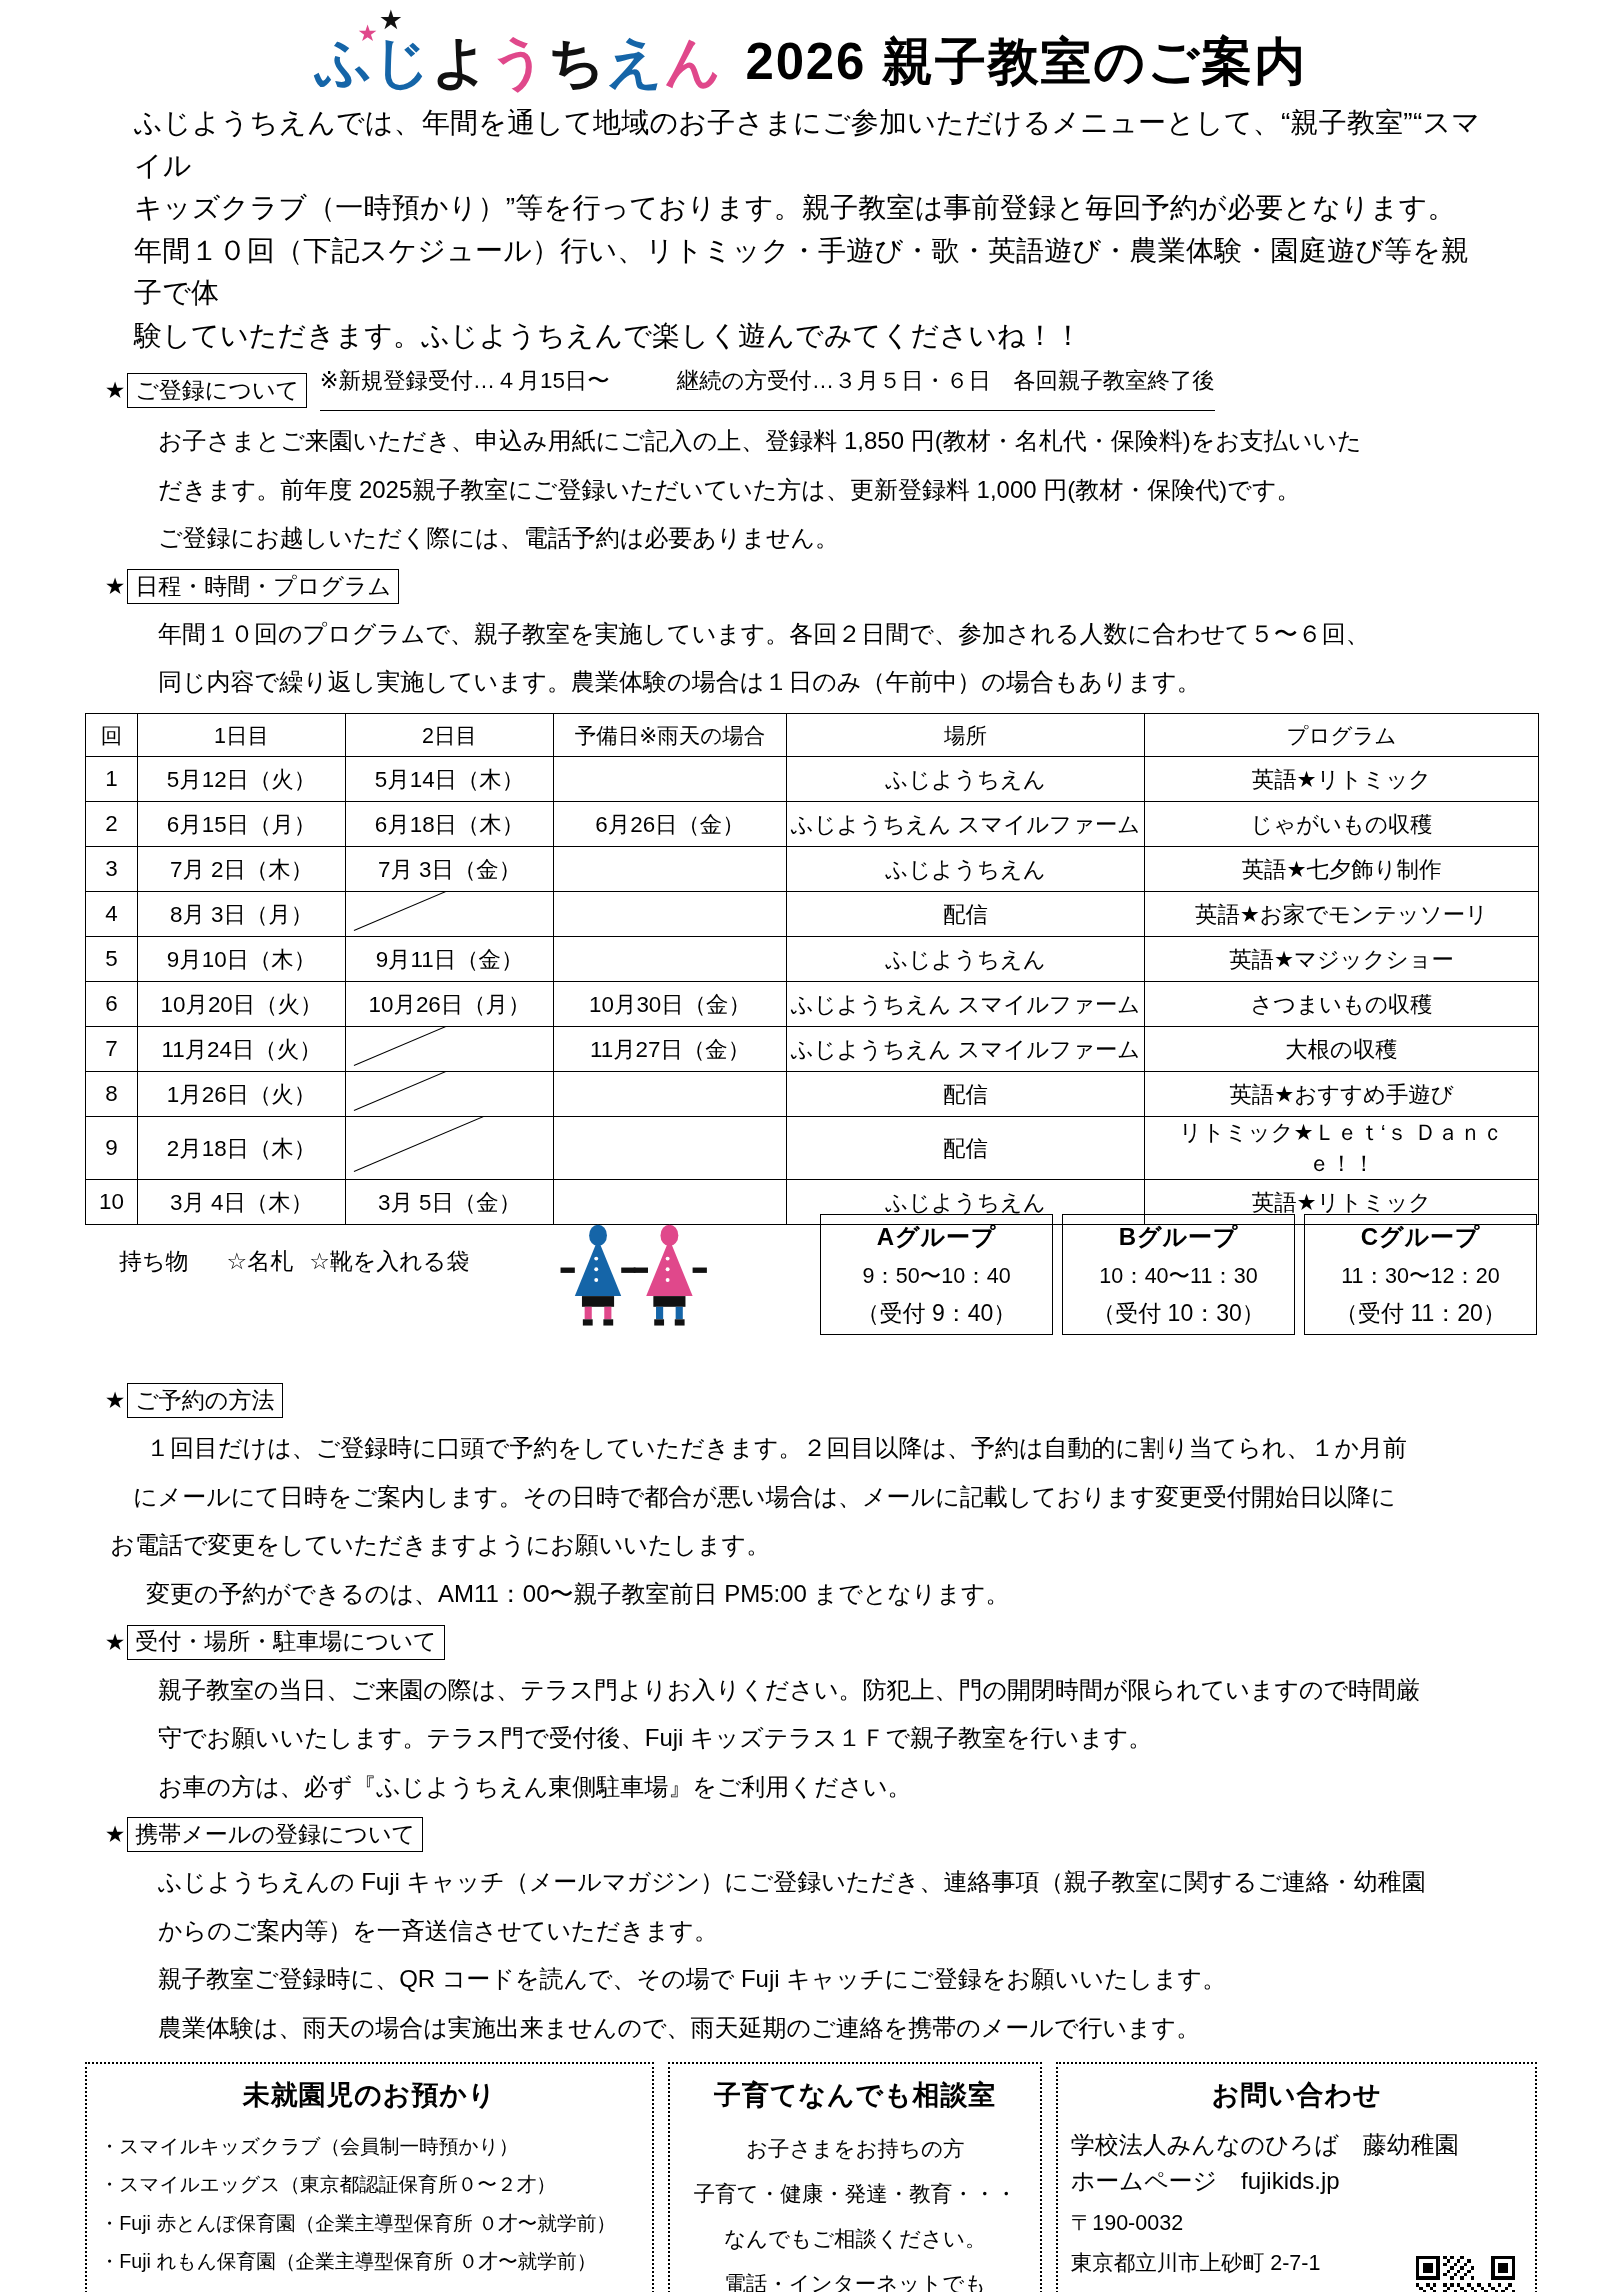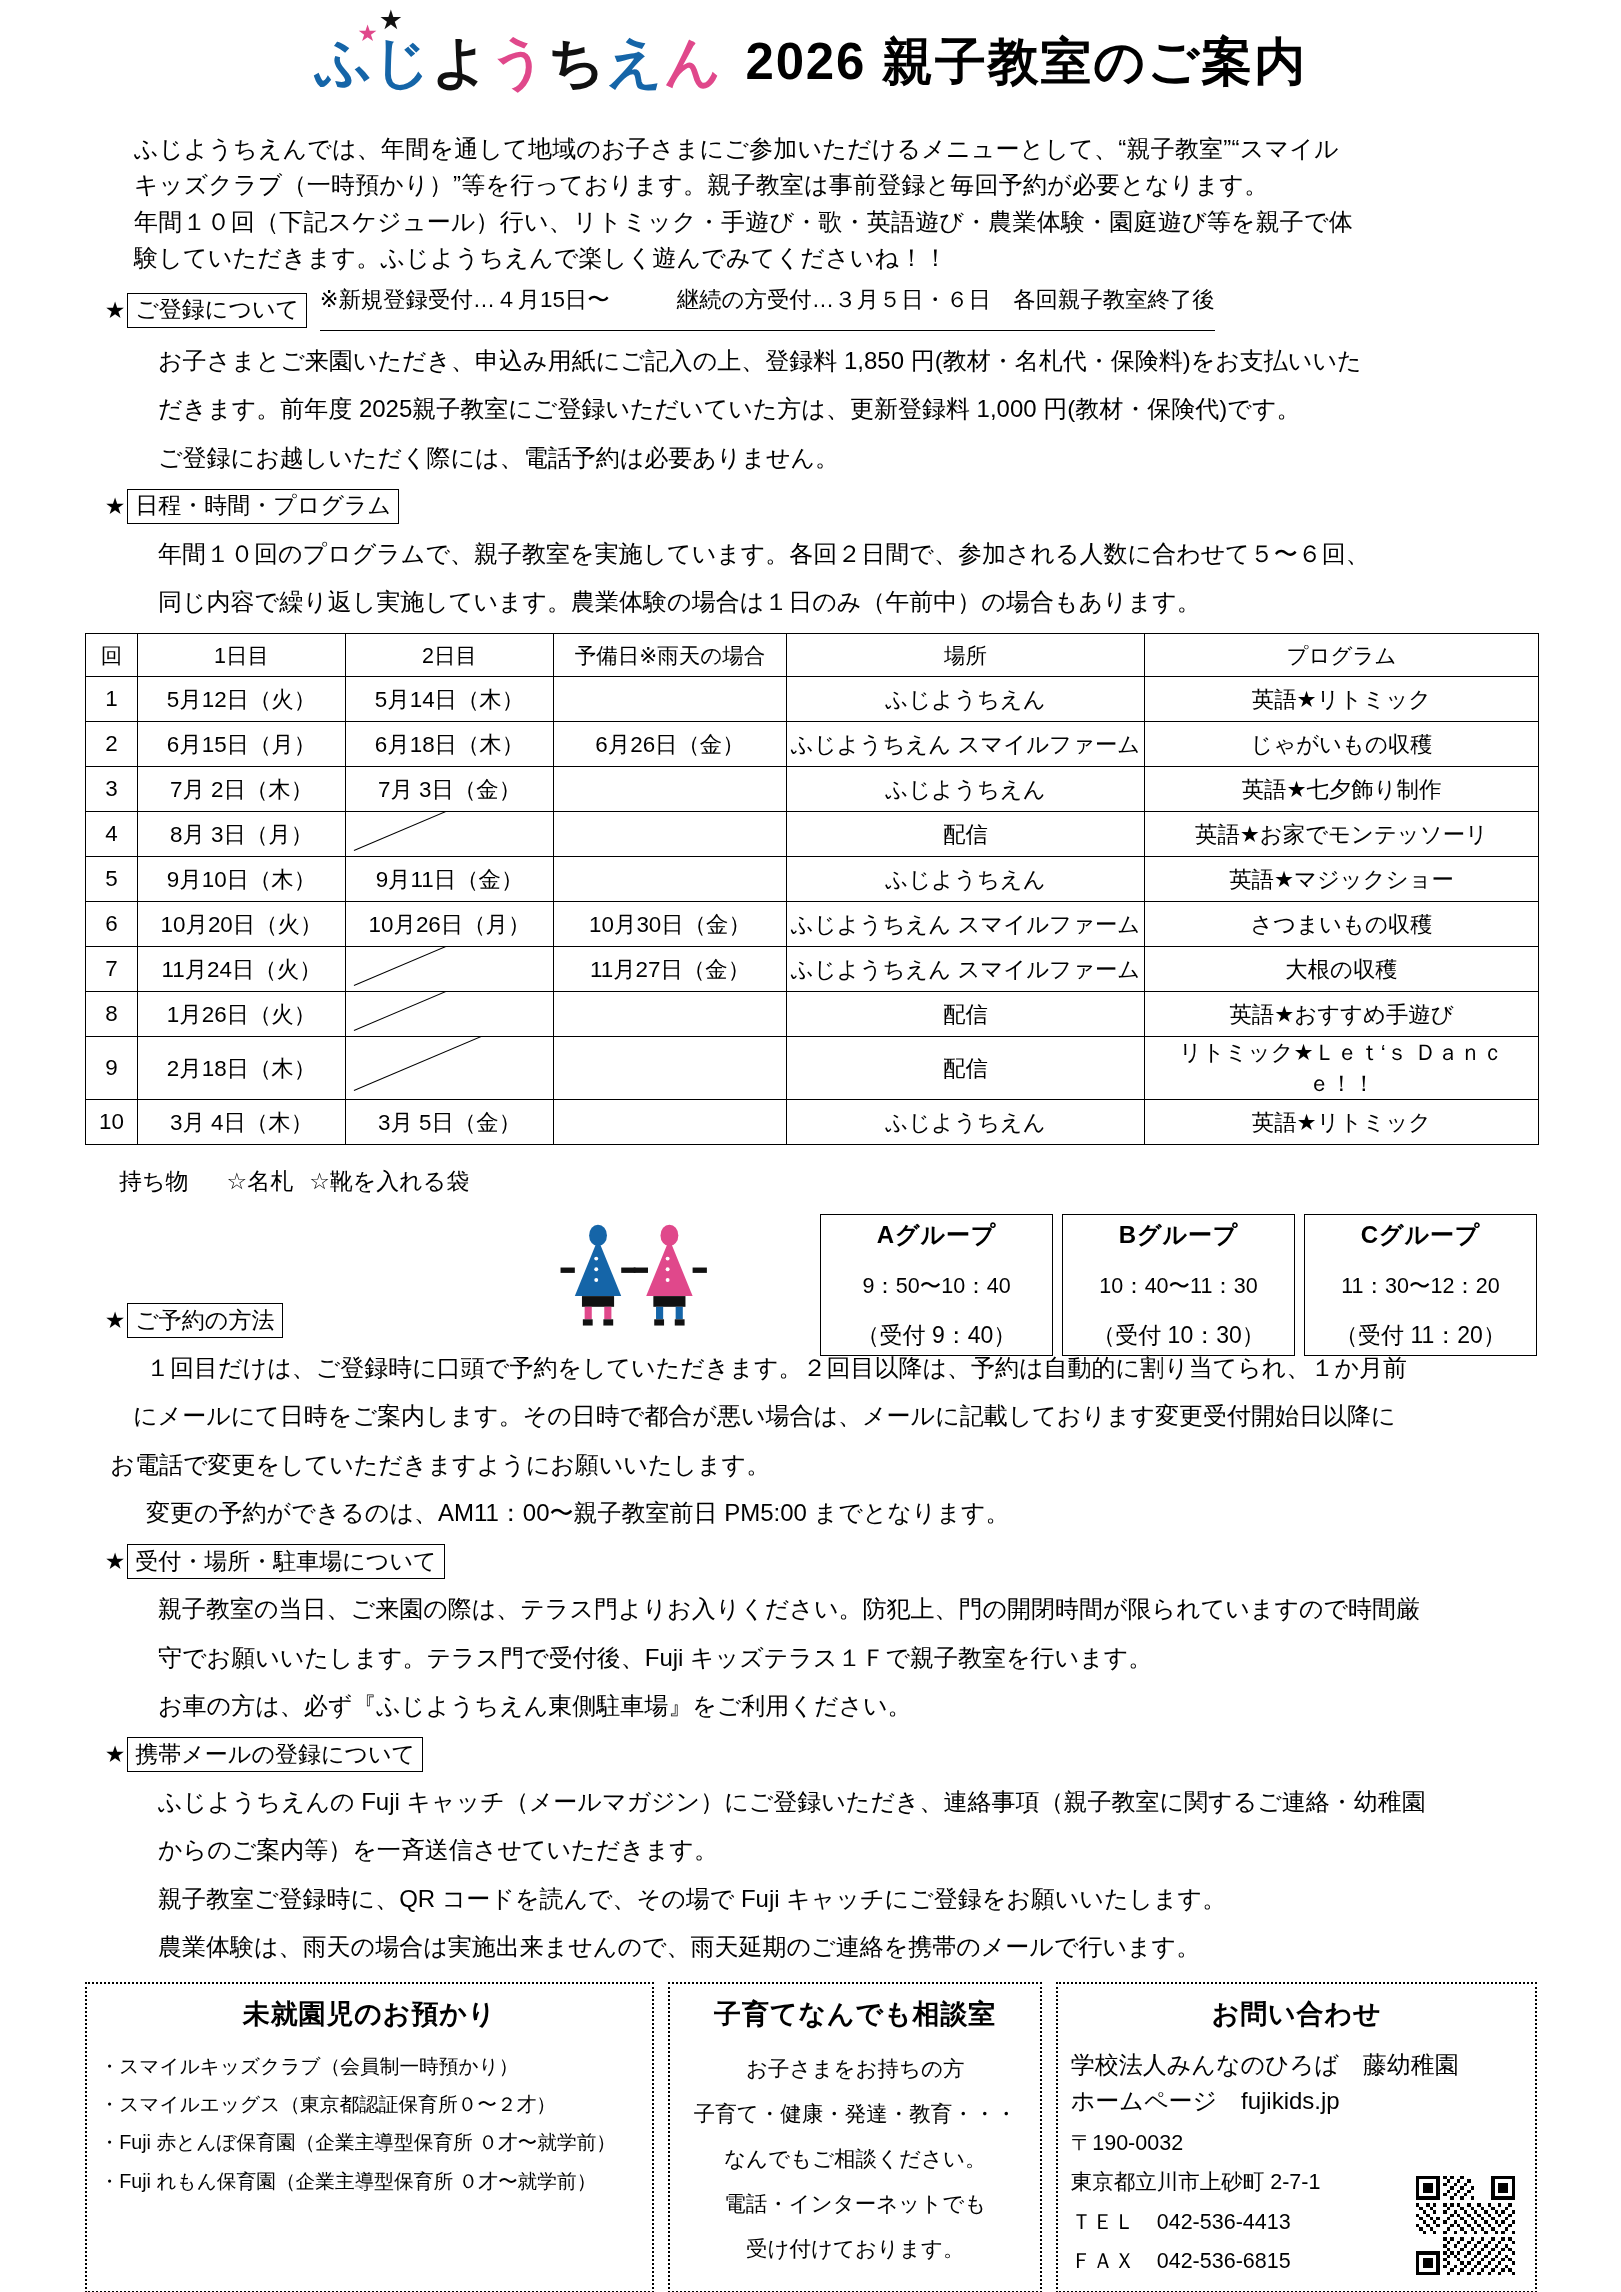--- a/index.html
+++ b/index.html
@@ -22,21 +22,21 @@
   .logo-star { position:relative; display:inline-block; }
   .logo-star::after{
     content:"★"; position:absolute; left:5.4px; top:-27px; font-size:27px; color:#111;
   }
   .logo-star::before{
     content:"★"; position:absolute; left:-16px; top:-12.5px; font-size:23px; color:#E0488B;
   }
   .title { font-size:51px; font-weight:bold; white-space:nowrap; letter-spacing:1.8px;}
 
   
-  .intro { margin: 32px 49px 0 49px; font-size:24px; line-height:1.52; letter-spacing:0.2px;}
+  .intro { margin: 3px 49px 0 49px; font-size:28px; line-height:1.52; letter-spacing:0.2px;}
   .intro p { margin:0; }
 
   .sec { margin-top:12.5px; }
   .sec-head { display:flex; align-items:center; gap:0px; font-size:24px; line-height:1; margin-left:19.7px;}
   .sec-head .star { font-size:23px; margin-right:1.8px;}
   .sec-head .boxed { border:1.4px solid #000; padding:4.5px 7.2px 5.4px 7.2px; font-size:23px; }
   .sec-head .tail { margin-left:12.5px; font-size:22.4px; border-bottom:1.4px solid #000; padding-bottom:18px;}
   .sec-body { margin:8px 49px 0 61px; font-size:24px; line-height:1.52; }
   .sec-body p { margin:12px; }
 
@@ -64,22 +64,22 @@
 
   
   .midrow { display:flex; align-items:center; margin-top:21px; }
   .mochi { font-size:23px; margin-left:34px; white-space:nowrap; }
   .mochi .gap { display:inline-block; width:38px;}
   .mochi .gap2{ display:inline-block; width:16px;}
 
   .kids { position:absolute; left:555px; top:1214px; width:161px; height:116px;}
 
   .groups { position:absolute; right:85px; top:1214px; display:flex; gap:9px; }
-  .gbox { border:1.4px solid #000; width:233px; height:142px; display:flex; flex-direction:column;
-          align-items:center; justify-content:center; gap:20px; }
+  .gbox { border:1.4px solid #000; width:233px; height:121px; display:flex; flex-direction:column;
+          align-items:center; justify-content:center; gap:8px; }
   .gbox .gname { font-size:24px; font-weight:bold; letter-spacing:0.9px;}
   .gbox .gtime { font-size:21.5px; }
   .gbox .grec  { font-size:23px; }
 
   
   .bottom { display:flex; gap:14.3px; margin-top:16px; }
   .bbox { border:2.7px dotted #000; padding:12.5px 12.5px 14.3px 12.5px; }
   .bbox .bhead { text-align:center; font-size:27px; font-weight:bold; letter-spacing:0.9px; margin-bottom:14.3px;}
   .bbox .bline { font-size:19.7px; line-height:1.95; }
   .b1 { width:573px; }

